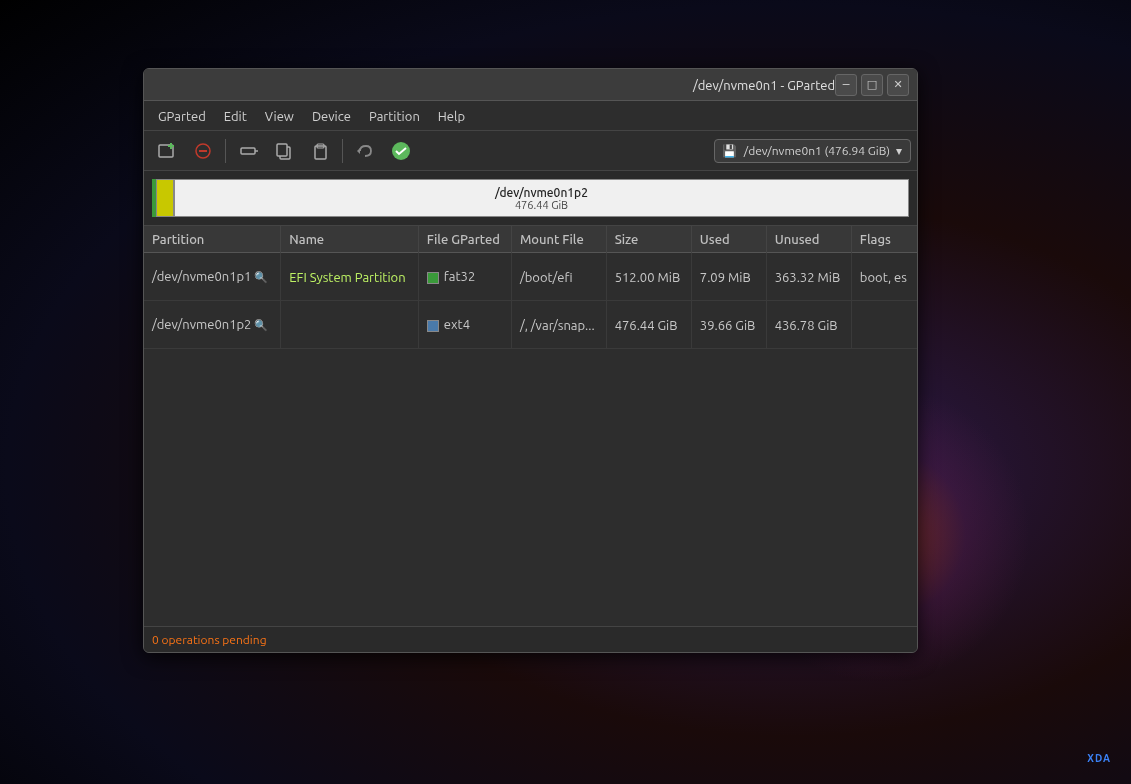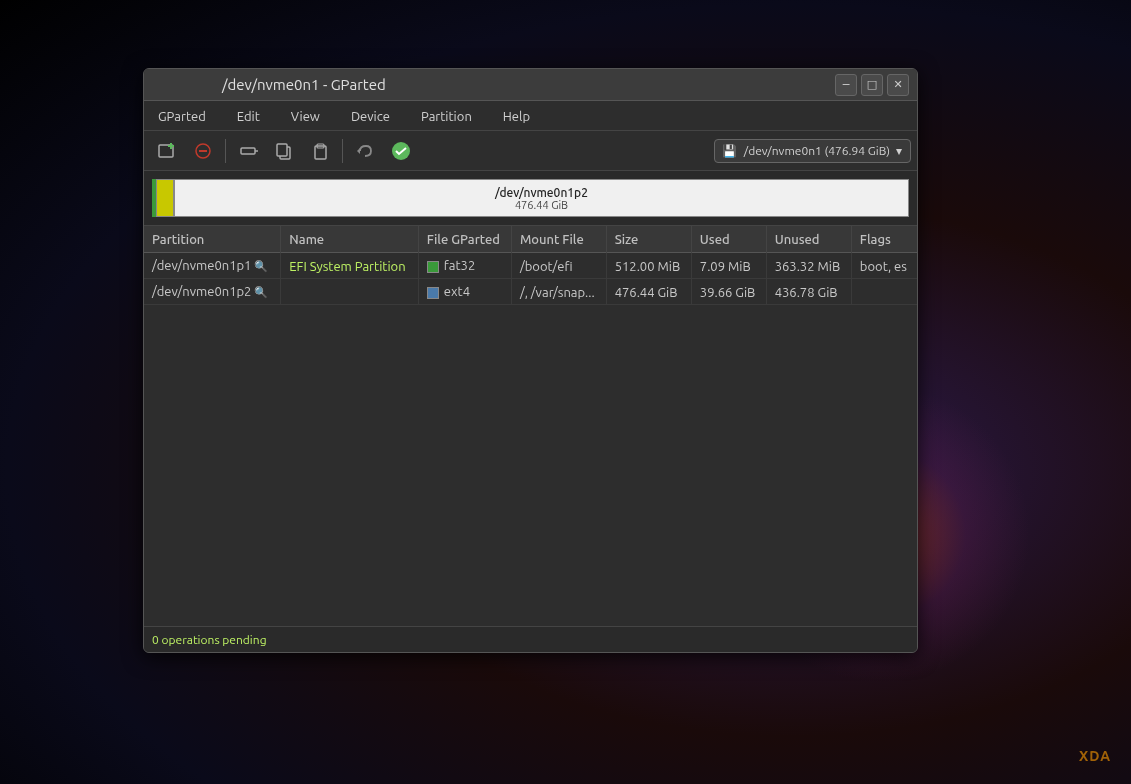--- a/index.html
+++ b/index.html
@@ -42,23 +42,23 @@
       background: #3c3c3c;
       height: 32px;
       display: flex;
       align-items: center;
       justify-content: space-between;
       padding: 0 8px;
       border-bottom: 1px solid #555;
     }
     .titlebar-title {
       flex: 1;
-      text-align: left;
+      text-align: right;
       color: #e0e0e0;
-      font-size: 15px;
+      font-size: 13px;
     }
     .titlebar-controls {
       display: flex;
       gap: 4px;
     }
     .title-btn {
       width: 22px;
       height: 22px;
       border-radius: 3px;
       border: 1px solid #666;
@@ -71,21 +71,21 @@
       font-size: 11px;
     }
     
     .menubar {
       background: #2d2d2d;
       height: 30px;
       display: flex;
       align-items: center;
       padding: 0 6px;
       border-bottom: 1px solid #444;
-      gap: 15px;
+      gap: 2px;
     }
     .menu-item {
       color: #d0d0d0;
       font-size: 13px;
       padding: 4px 8px;
       border-radius: 3px;
       cursor: pointer;
     }
     
     .toolbar {
@@ -190,21 +190,21 @@
       text-align: left;
       border-right: 1px solid #444;
     }
     thead th:last-child { border-right: none; }
     tbody tr {
       background: #2d2d2d;
       border-bottom: 1px solid #3a3a3a;
     }
     tbody td {
       color: #c8c8c8;
-      padding: 5px 8px;
+      padding: 16px 8px;
       border-right: 1px solid #3a3a3a;
       white-space: nowrap;
     }
     tbody td:last-child { border-right: none; }
     .fs-color-box {
       display: inline-block;
       width: 12px;
       height: 12px;
       margin-right: 5px;
       vertical-align: middle;
@@ -215,41 +215,41 @@
     
     .statusbar {
       background: #2a2a2a;
       border-top: 1px solid #444;
       height: 26px;
       display: flex;
       align-items: center;
       padding: 0 8px;
     }
     .statusbar-text {
-      color: #bef264;
+      color: #f97316;
       font-size: 12px;
     }
     
     .icon-new { color: #5cb85c; }
     .icon-delete { color: #c0392b; }
     .icon-undo { color: #888; }
     .icon-apply { color: #5cb85c; }
     .content-area {
       display: flex;
       flex-direction: column;
       height: 400px;
       overflow: hidden;
     }
     
     .xda-watermark {
       position: absolute;
       bottom: 20px;
       right: 20px;
-      color: #a16207;
-      font-size: 14px;
+      color: #3b82f6;
+      font-size: 10px;
       font-weight: bold;
       letter-spacing: 1px;
     }
   </style>
 </head>
 <body>
 
 <div class="window">
 
   <div class="titlebar">

